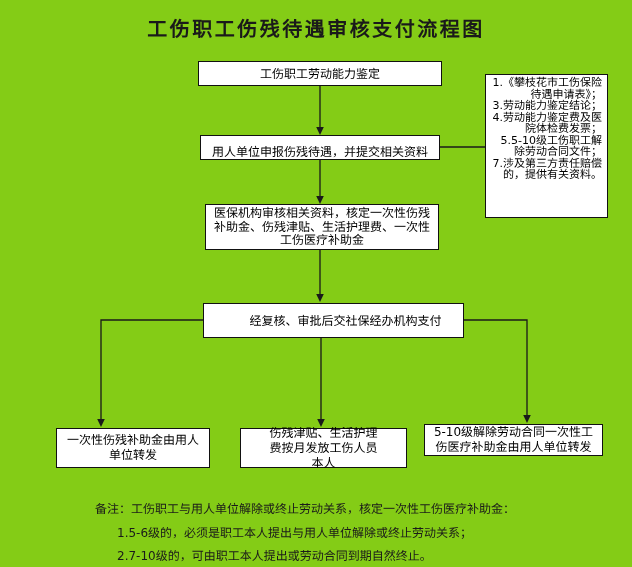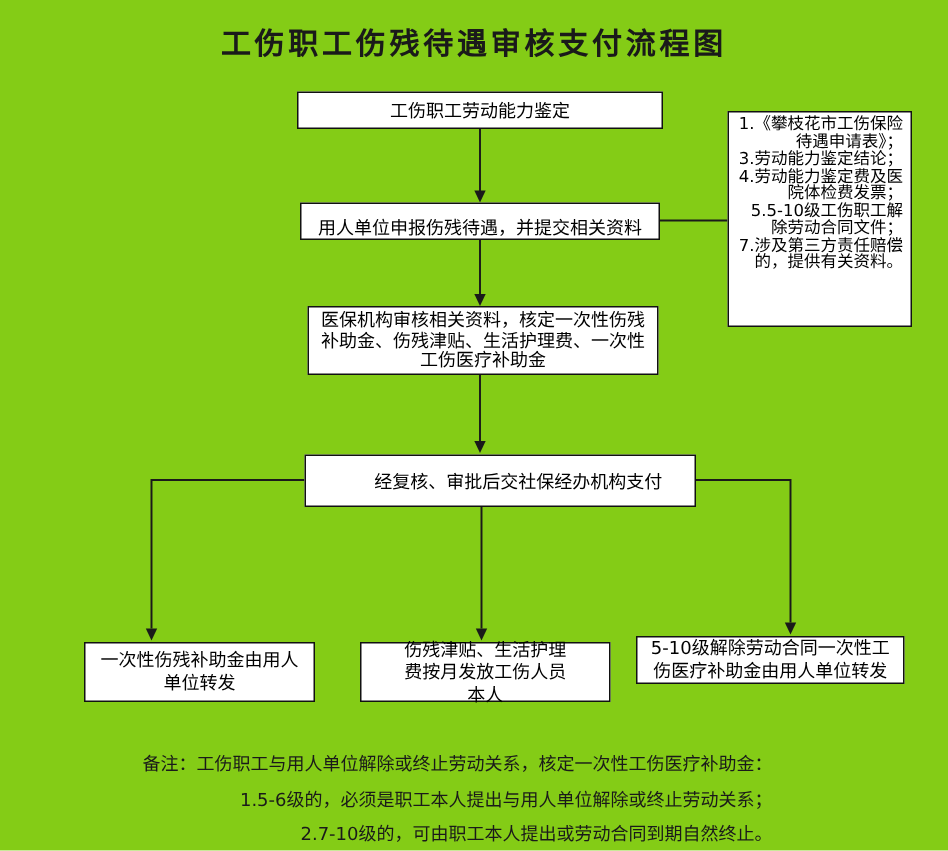--- a/index.html
+++ b/index.html
@@ -42,24 +42,24 @@
   }
   .b-out-left{left:23px;top:428px;width:154px;height:40px;line-height:15px;padding:0 8px;margin-left:33px;}
   .b-out-mid{left:240px;top:428px;width:167px;height:40px;line-height:15px;padding:0 24px;}
   .b-out-right{left:424px;top:424px;width:179px;height:32px;line-height:15px;padding:0 8px;}
   .connectors{
     position:absolute;left:0;top:0;width:632px;height:567px;
     pointer-events:none;
   }
   .notes{
     position:absolute;left:95px;top:498px;
-    font-size:12px;color:#1a1a1a;text-align:right;
+    font-size:12px;color:#1a1a1a;
   }
   .notes .note-line{height:23.5px;line-height:23.5px;white-space:nowrap;}
-  .notes .indent{margin-left:34px;}
+  .notes .indent{margin-left:22px;}
 </style>
 </head>
 <body>
 
 <div class="canvas">
 
   <div class="page-title">工伤职工伤残待遇审核支付流程图</div>
 
   <svg class="connectors" width="632" height="567" viewBox="0 0 632 567" xmlns="http://www.w3.org/2000/svg">
     <g stroke="#1a1a1a" stroke-width="1.3" fill="none">

